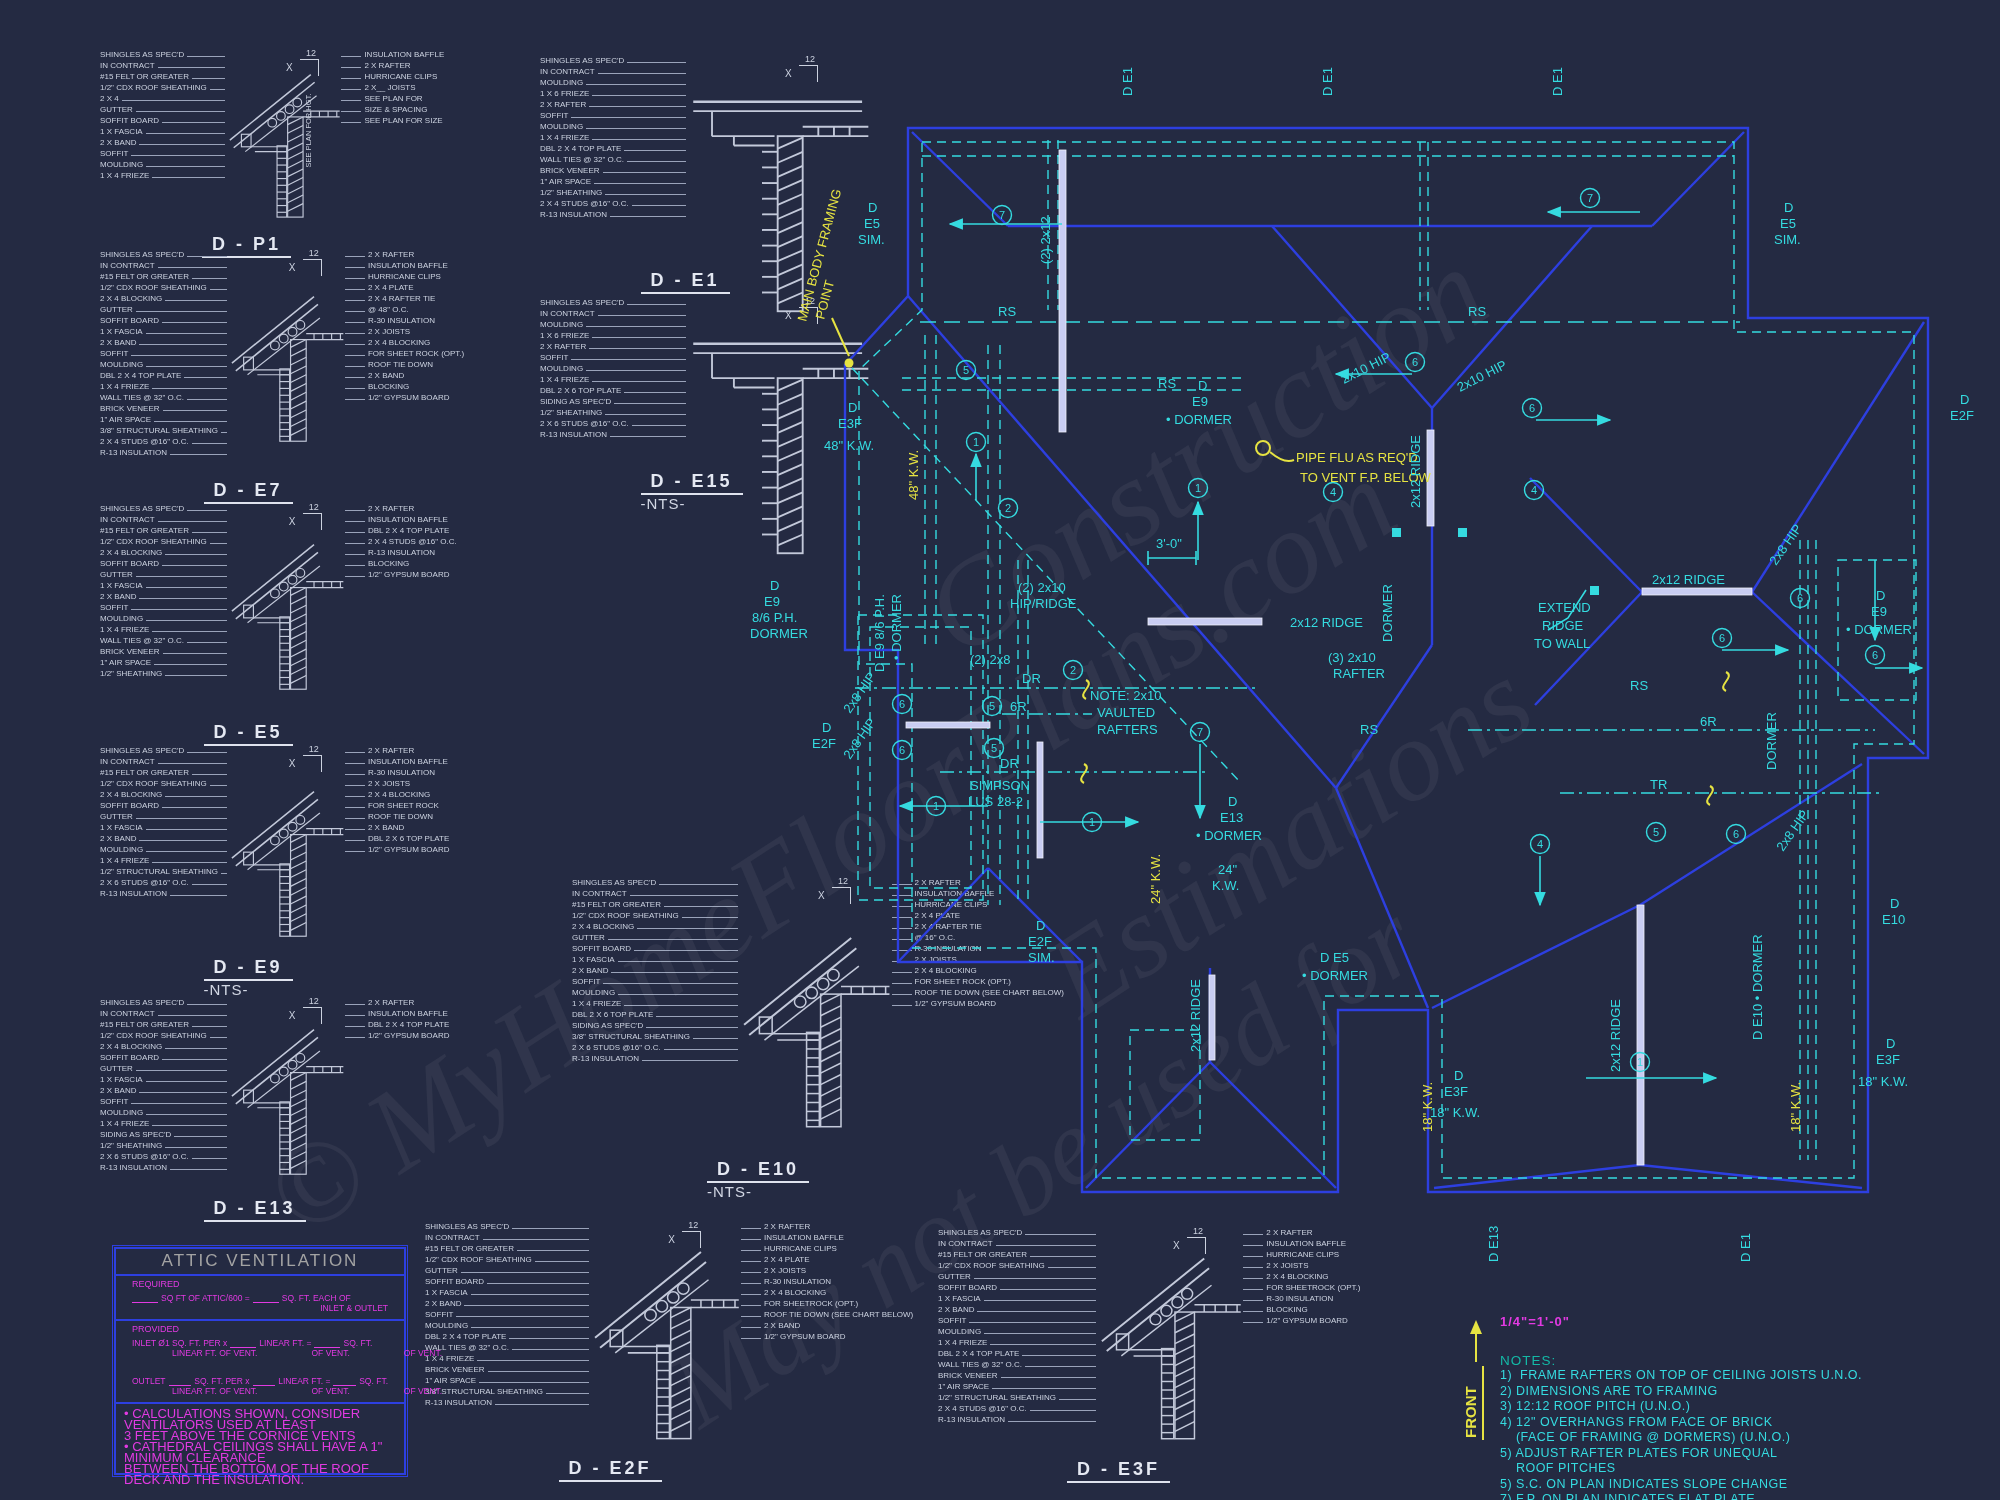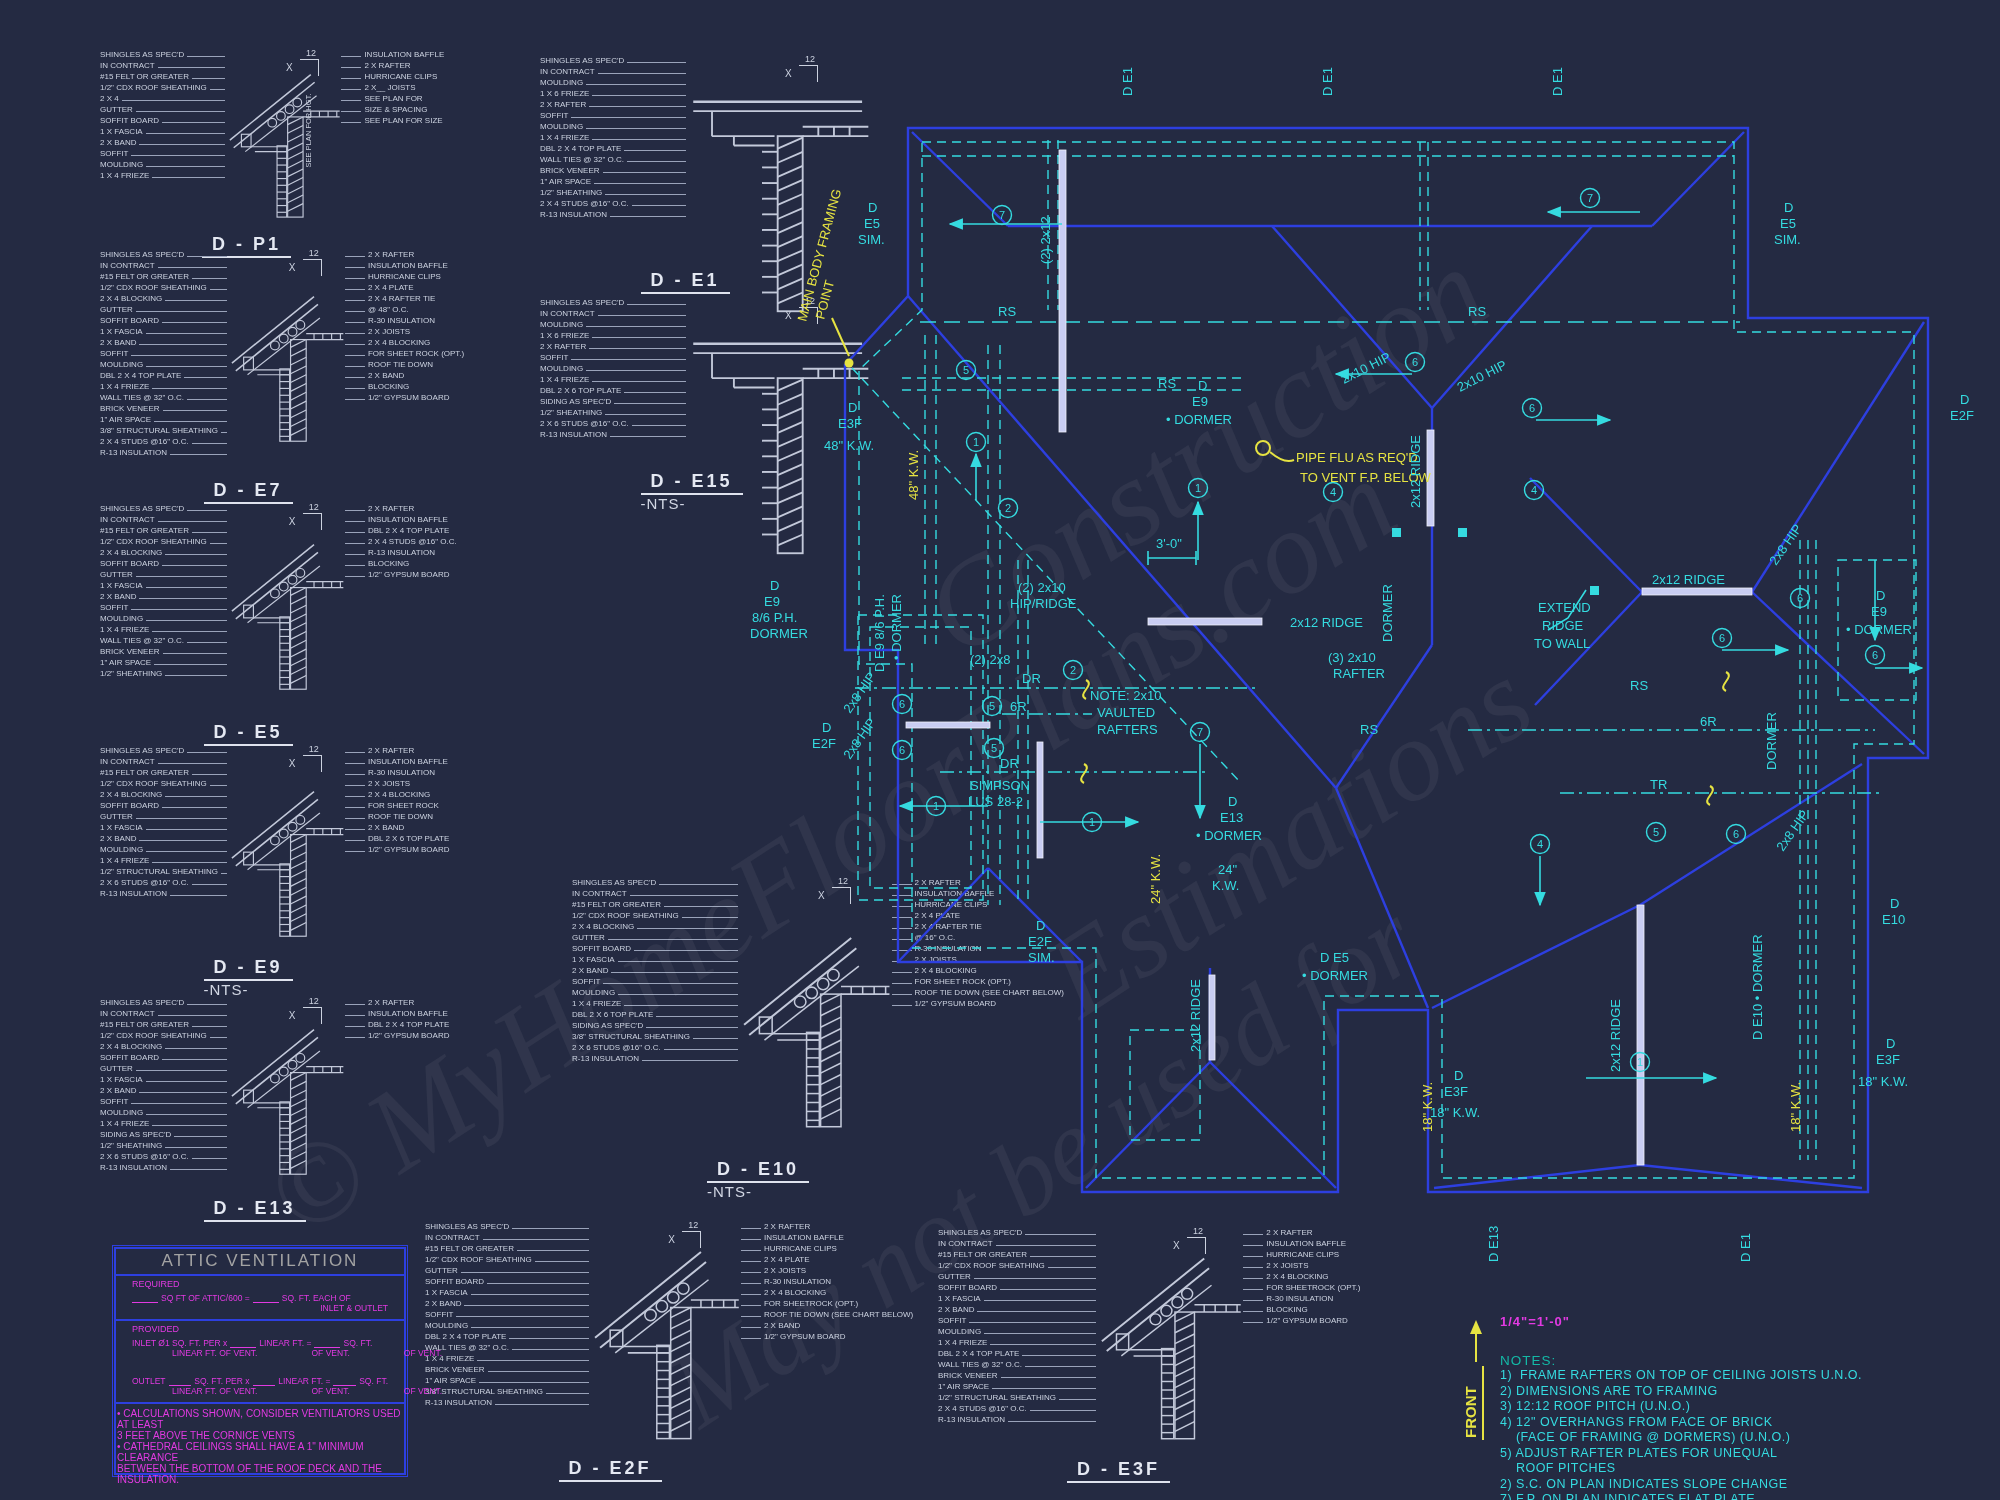--- a/index.html
+++ b/index.html
@@ -24,21 +24,21 @@
   
   .attic{position:absolute;left:114px;top:1247px;width:288px;height:224px;z-index:10;
          border:2px solid #2d3fe0;box-shadow:0 0 0 1px #242a42,0 0 0 2px #2d3fe0;font-size:8.5px}
   .attic-title{color:#a3a3a3;font-size:17px;text-align:center;letter-spacing:2px;padding:2px 16px 3px;border-bottom:2px solid #2d3fe0}
   .asec{border-bottom:2px solid #2d3fe0;padding:3px 16px 6px;color:#e23ae2}
   .asec:last-child{border-bottom:none}
   .aseclabel{font-size:9px;margin-bottom:4px}
   .aline{display:flex;align-items:flex-end;gap:3px;white-space:nowrap;margin-top:4px}
   .blank{display:inline-block;width:26px;border-bottom:1px solid #e23ae2;height:8px}
   .aline2{display:flex;gap:54px;white-space:nowrap;margin-left:40px}
-  .attic-notes{color:#e23ae2;font-size:10px;line-height:11px;padding:4px 1px}
+  .attic-notes{color:#e23ae2;font-size:13px;line-height:11px;padding:4px 8px}
   
   .notes{position:absolute;left:1500px;top:1314px;z-index:10}
   .scale{color:#e23ae2;font-size:13px;font-weight:bold;letter-spacing:1px}
   .nhead{color:#14b8a6;font-size:13.5px;margin-top:24px;letter-spacing:1px}
   .nline{color:#35dbe0;font-size:12.5px;line-height:15.5px;white-space:pre;letter-spacing:.5px}
   .front{position:absolute;left:1452px;top:1318px;z-index:10;width:40px;height:130px}
   #plan-svg{position:absolute;left:0;top:0;z-index:30;pointer-events:none}
 </style>
 </head>
 <body>
@@ -1547,21 +1547,21 @@
   <div class="scale">1/4"=1'-0"</div>
   <div class="nhead">NOTES:</div>
   <div id="notes-items">
       <div class="nline">1)  FRAME RAFTERS ON TOP OF CEILING JOISTS U.N.O.</div>
       <div class="nline">2) DIMENSIONS ARE TO FRAMING</div>
       <div class="nline">3) 12:12 ROOF PITCH (U.N.O.)</div>
       <div class="nline">4) 12" OVERHANGS FROM FACE OF BRICK</div>
       <div class="nline">    (FACE OF FRAMING @ DORMERS) (U.N.O.)</div>
       <div class="nline">5) ADJUST RAFTER PLATES FOR UNEQUAL</div>
       <div class="nline">    ROOF PITCHES</div>
-      <div class="nline">2) S.C. ON PLAN INDICATES SLOPE CHANGE</div>
+      <div class="nline">5) S.C. ON PLAN INDICATES SLOPE CHANGE</div>
       <div class="nline">7) F.P. ON PLAN INDICATES FLAT PLATE</div>
     </div>
 </div>
 
 <div class="front">
   <svg width="40" height="130" viewBox="0 0 40 130">
     <line x1="24" y1="44" x2="24" y2="10" stroke="#e6e342" stroke-width="2"></line>
     <path d="M24,2 L18,16 L30,16 Z" fill="#e6e342"></path>
     <line x1="31" y1="48" x2="31" y2="122" stroke="#e6e342" stroke-width="2"></line>
     <text x="24" y="120" fill="#e6e342" font-size="15" font-weight="bold" transform="rotate(-90 24 120)">FRONT</text>

